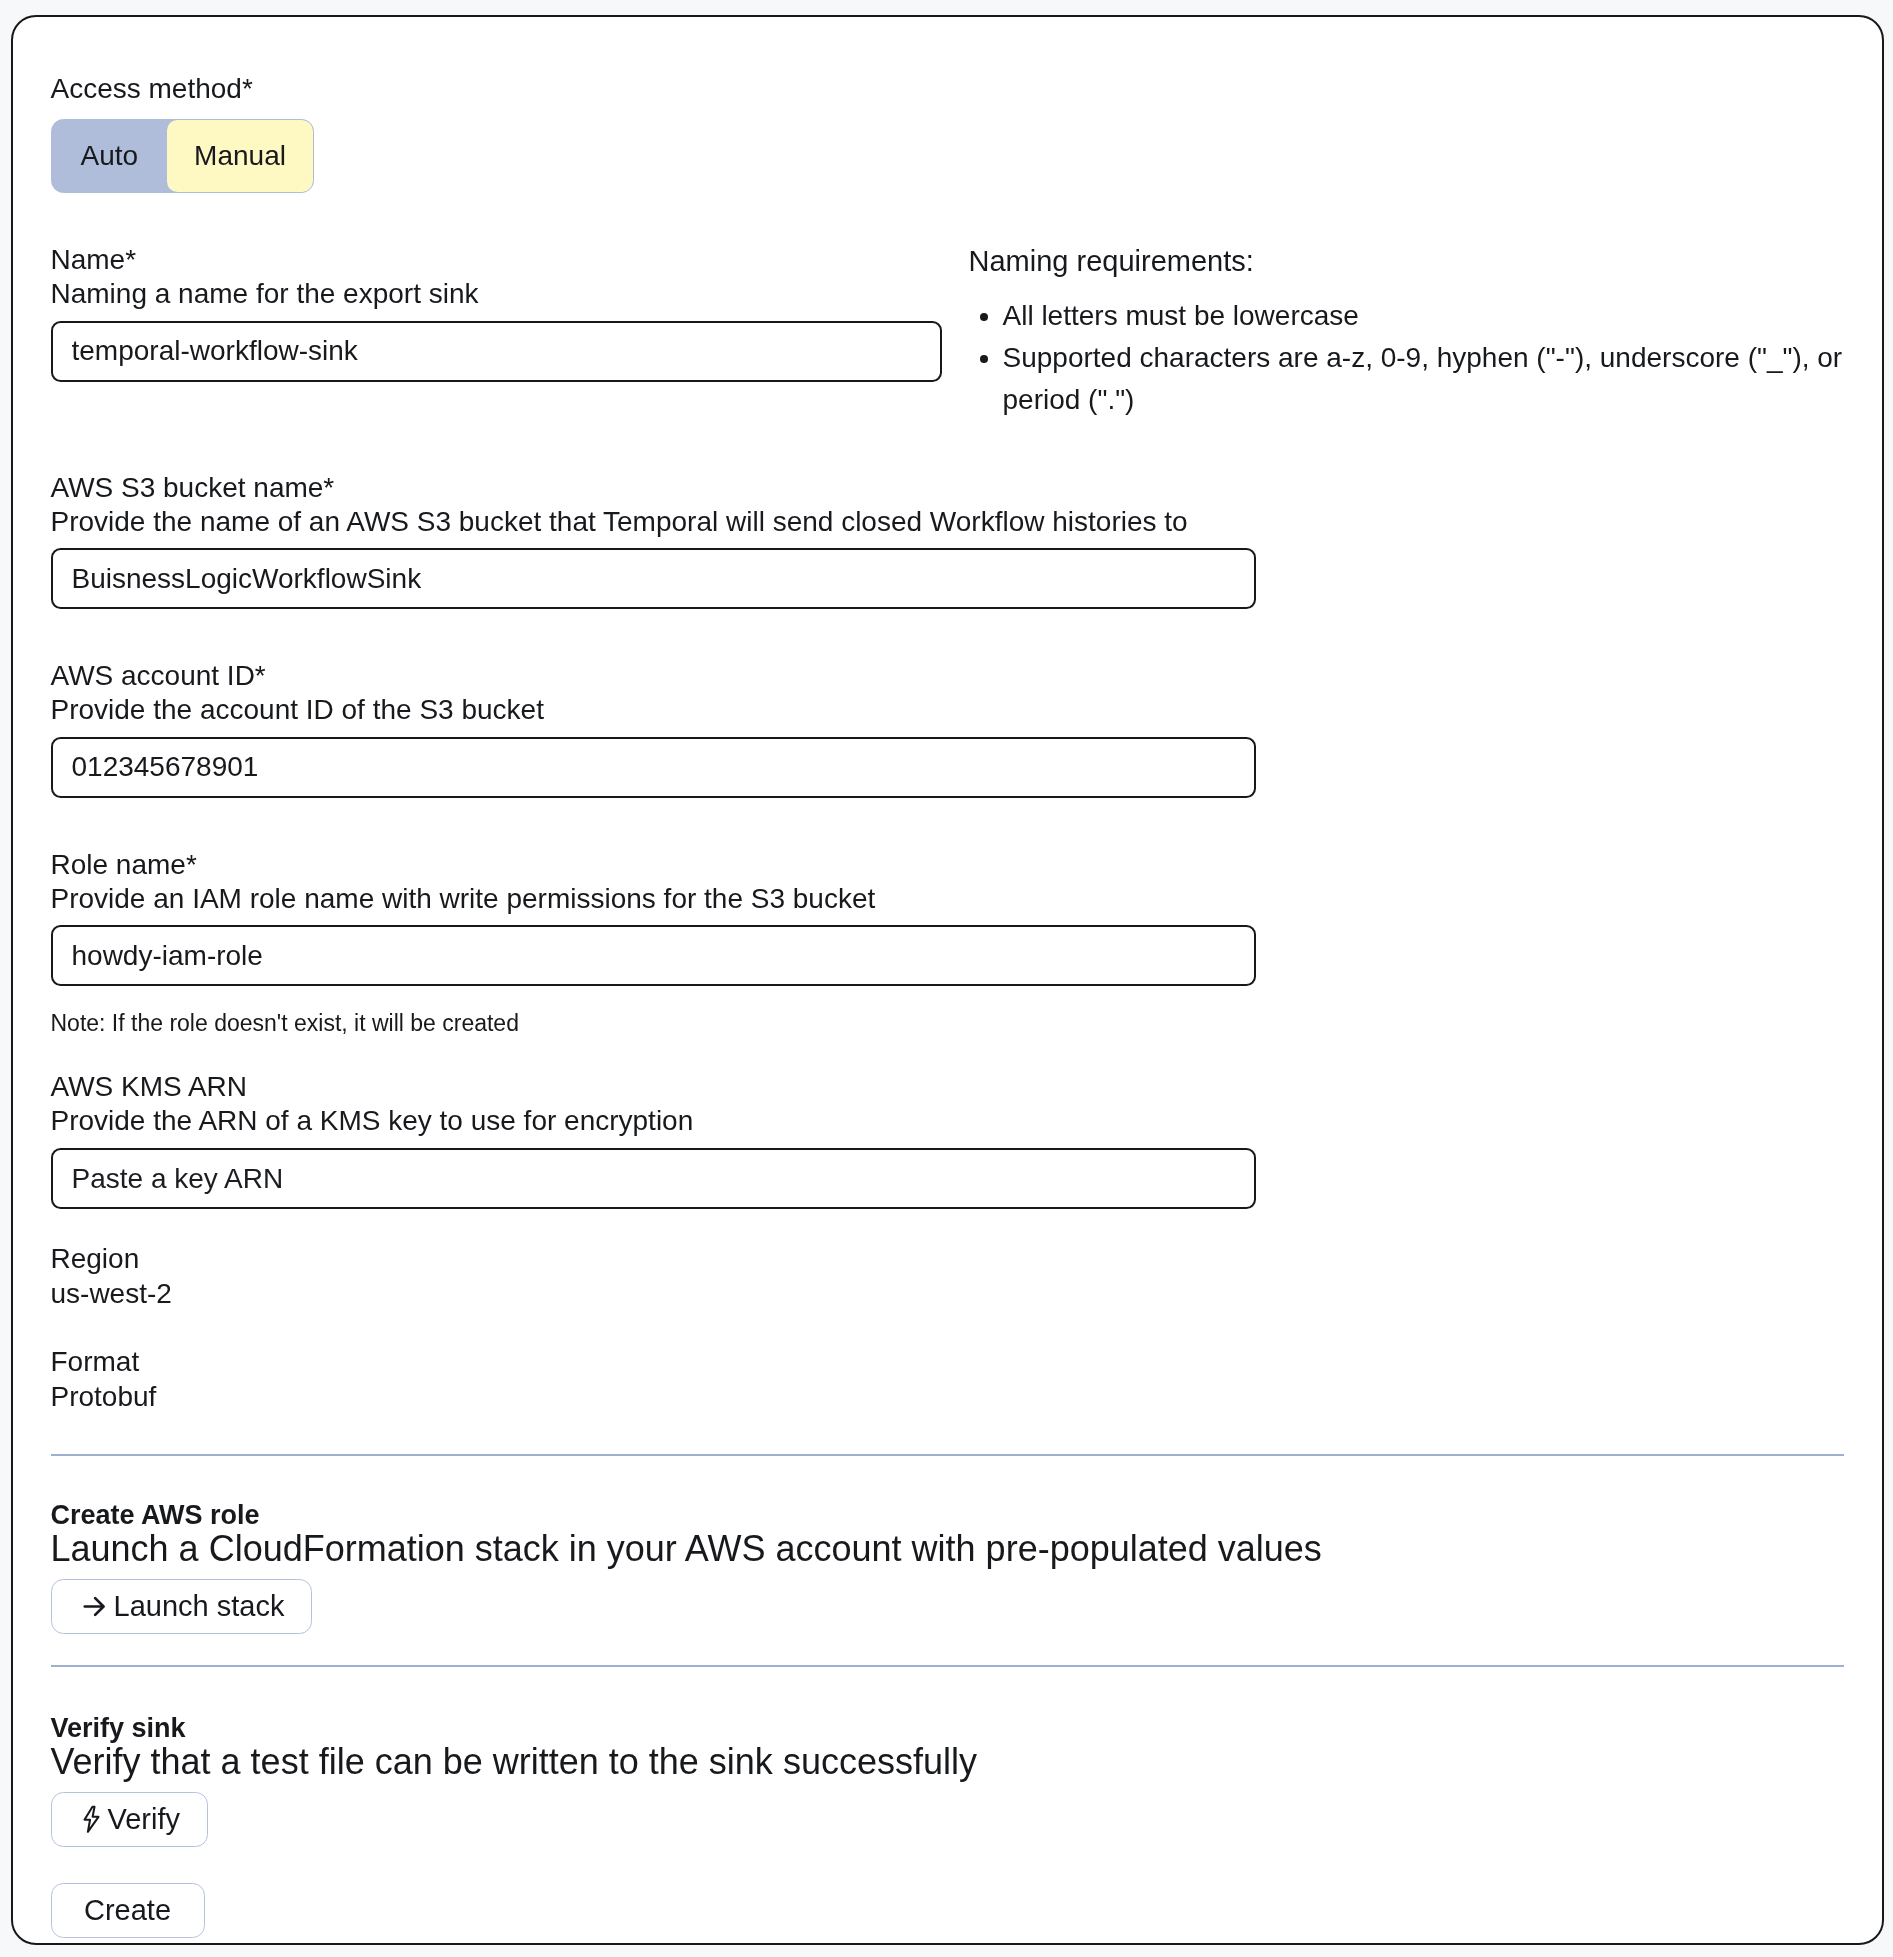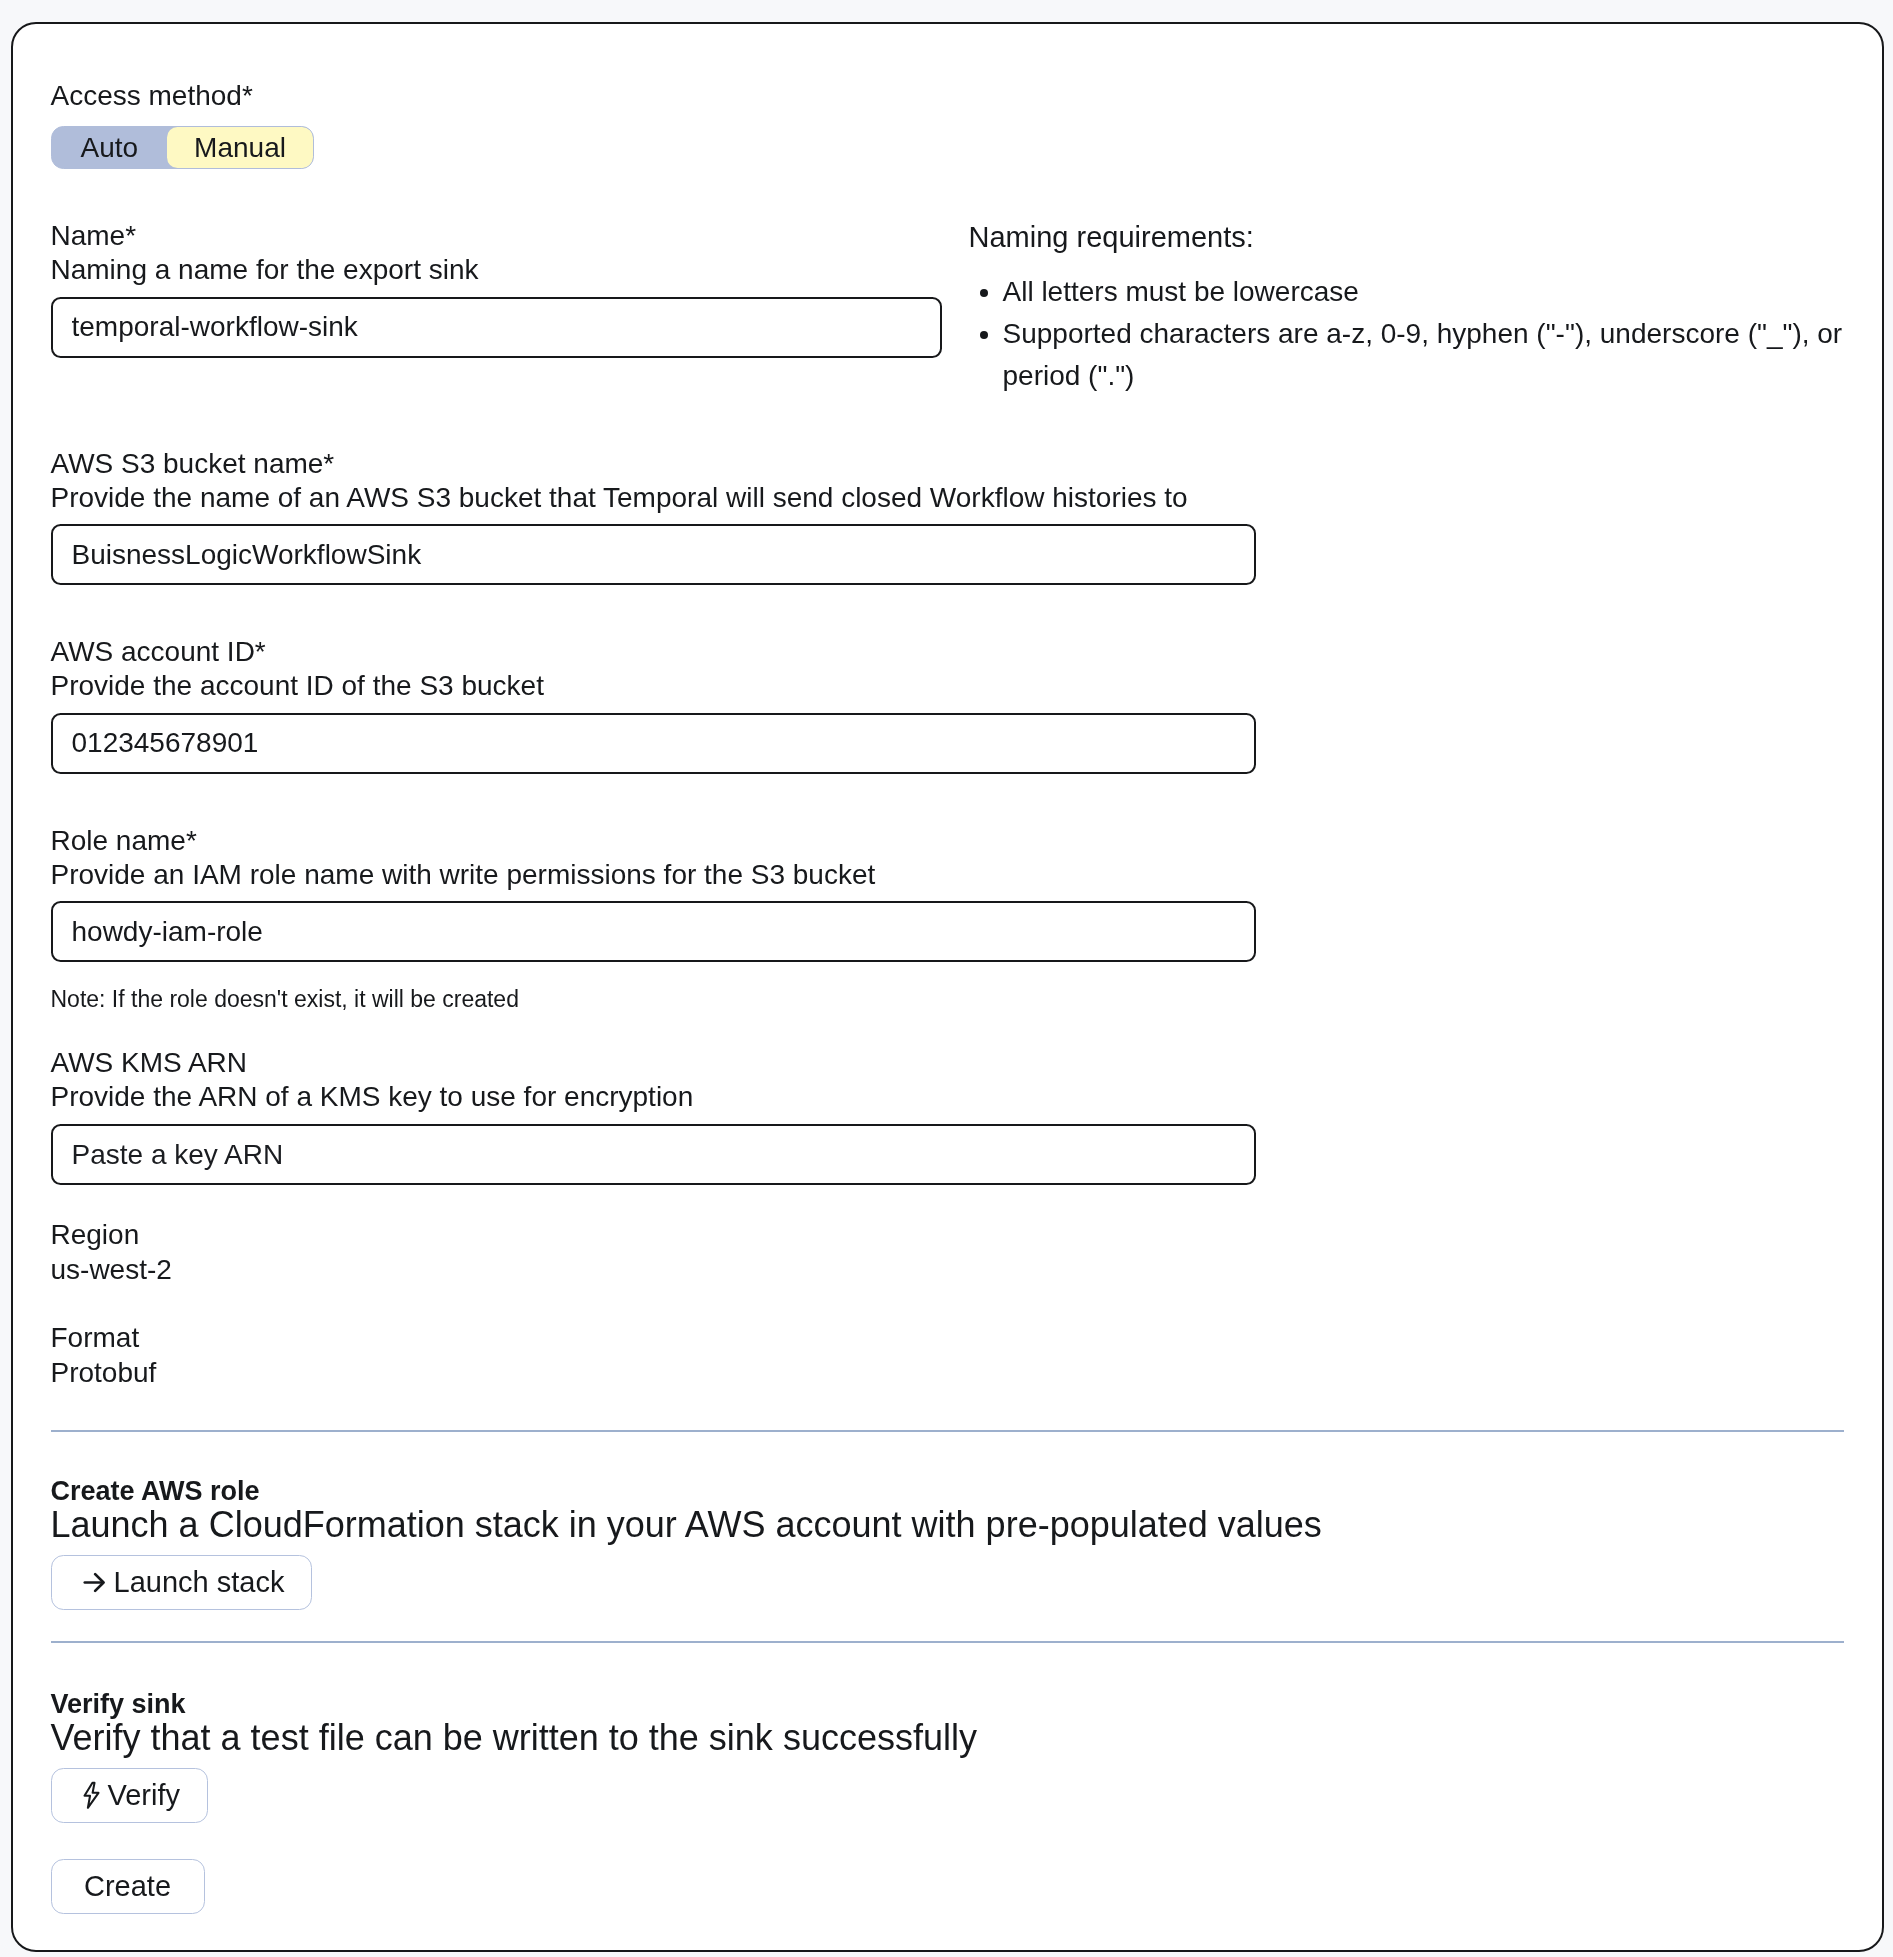--- a/index.html
+++ b/index.html
@@ -5,21 +5,21 @@
   * { box-sizing: border-box; margin: 0; padding: 0; }
   html, body { width: 1894px; height: 1958px; }
   body {
     background: #f7f8fa;
     font-family: "Liberation Sans", "DejaVu Sans", sans-serif;
     color: #17191c;
     overflow: hidden;
   }
   .panel {
     position: absolute;
-    left: 10.5px; top: 22px;
+    left: 10.5px; top: 15px;
     width: 1873px; height: 1930px;
     background: #ffffff;
     border: 2.9px solid #17181a;
     border-radius: 25px;
     padding: 55px 38px 42px 38px;
     overflow: hidden;
   }
   .field-label { font-size: 28px; line-height: 34px; color: #17191c; }
   .field-desc  { font-size: 28px; line-height: 34px; color: #17191c; }
   .note-text   { font-size: 23px; line-height: 29px; color: #17191c; margin-top: 23px; }
@@ -27,21 +27,21 @@
   
   .toggle {
     display: inline-flex;
     margin-top: 13.4px;
     background: #b0bdda;
     border: 1.9px solid #b0bdda;
     border-radius: 12.4px;
     overflow: hidden;
   }
   .toggle-option {
-    height: 41px;
+    height: 72px;
     display: flex; align-items: center; justify-content: center;
     font-size: 28px;
     cursor: pointer;
     padding: 0 29px;
   }
   .toggle-option.selected { background: transparent; }
   .toggle-option.unselected { background: #fef9c3; border-radius: 10.5px; padding: 0 27px; }
 
   .two-col { display: flex; align-items: flex-start; margin-top: 50px; }
   .col-left { width: 891px; flex: none; }

